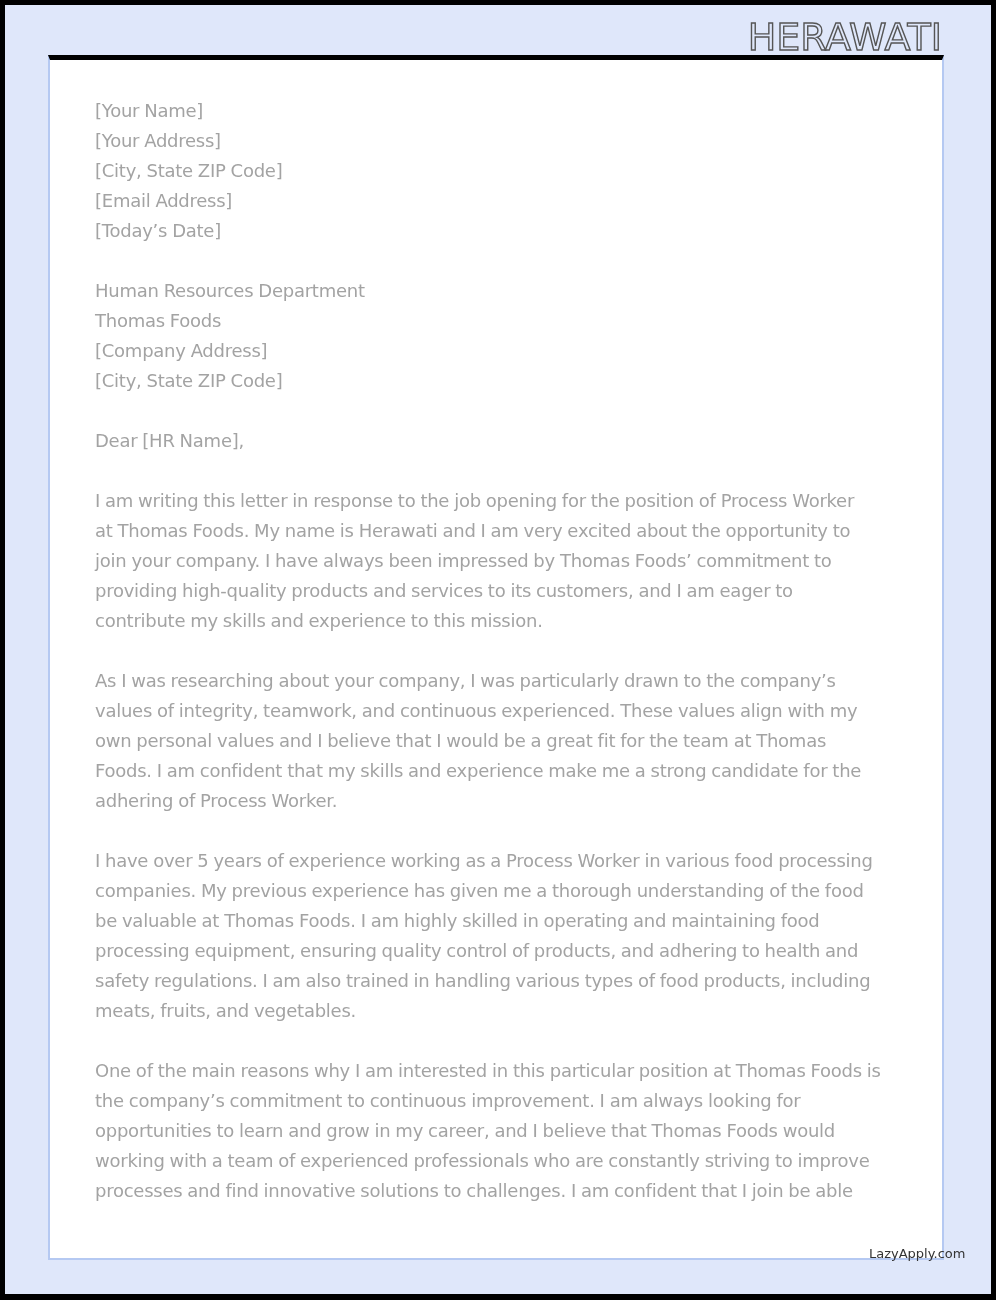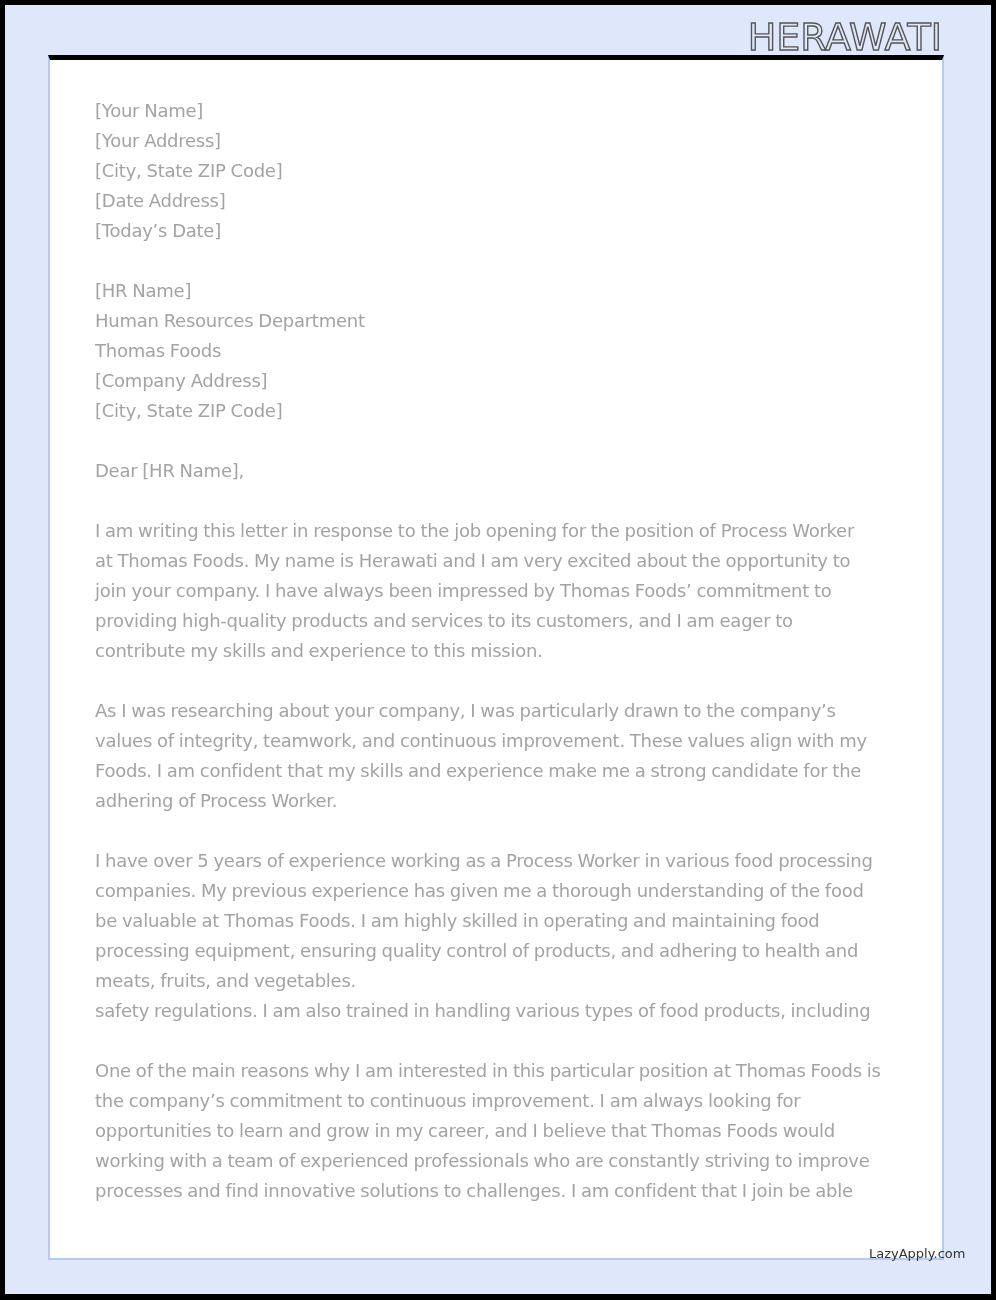--- a/index.html
+++ b/index.html
@@ -56,59 +56,59 @@
 <div class="frame">
   <div class="brand">HERAWATI</div>
   <div class="page"></div>
 </div>
 
 <div class="letter">
   <div>
     <span class="line">[Your Name]</span>
     <span class="line">[Your Address]</span>
     <span class="line">[City, State ZIP Code]</span>
-    <span class="line">[Date Address]</span>
+    <span class="line">[Email Address]</span>
     <span class="line">[Today’s Date]</span>
   </div>
   <span class="gap"></span>
   <div>
-    <span class="line">[HR Name]</span>
     <span class="line">Human Resources Department</span>
     <span class="line">Thomas Foods</span>
     <span class="line">[Company Address]</span>
     <span class="line">[City, State ZIP Code]</span>
   </div>
   <span class="gap"></span>
   <span class="line">Dear [HR Name],</span>
   <span class="gap"></span>
 
   <div>
     <span class="line">I am writing this letter in response to the job opening for the position of Process Worker</span>
     <span class="line">at Thomas Foods. My name is Herawati and I am very excited about the opportunity to</span>
     <span class="line">join your company. I have always been impressed by Thomas Foods’ commitment to</span>
     <span class="line">providing high-quality products and services to its customers, and I am eager to</span>
     <span class="line">contribute my skills and experience to this mission.</span>
   </div>
   <span class="gap"></span>
 
   <div>
     <span class="line">As I was researching about your company, I was particularly drawn to the company’s</span>
-    <span class="line">values of integrity, teamwork, and continuous improvement. These values align with my</span>
+    <span class="line">values of integrity, teamwork, and continuous experienced. These values align with my</span>
+    <span class="line">own personal values and I believe that I would be a great fit for the team at Thomas</span>
     <span class="line">Foods. I am confident that my skills and experience make me a strong candidate for the</span>
     <span class="line">adhering of Process Worker.</span>
   </div>
   <span class="gap"></span>
 
   <div>
     <span class="line">I have over 5 years of experience working as a Process Worker in various food processing</span>
     <span class="line">companies. My previous experience has given me a thorough understanding of the food</span>
     <span class="line">be valuable at Thomas Foods. I am highly skilled in operating and maintaining food</span>
     <span class="line">processing equipment, ensuring quality control of products, and adhering to health and</span>
+    <span class="line">safety regulations. I am also trained in handling various types of food products, including</span>
     <span class="line">meats, fruits, and vegetables.</span>
-    <span class="line">safety regulations. I am also trained in handling various types of food products, including</span>
   </div>
   <span class="gap"></span>
 
   <div>
     <span class="line">One of the main reasons why I am interested in this particular position at Thomas Foods is</span>
     <span class="line">the company’s commitment to continuous improvement. I am always looking for</span>
     <span class="line">opportunities to learn and grow in my career, and I believe that Thomas Foods would</span>
     <span class="line">working with a team of experienced professionals who are constantly striving to improve</span>
     <span class="line">processes and find innovative solutions to challenges. I am confident that I join be able</span>
   </div>

